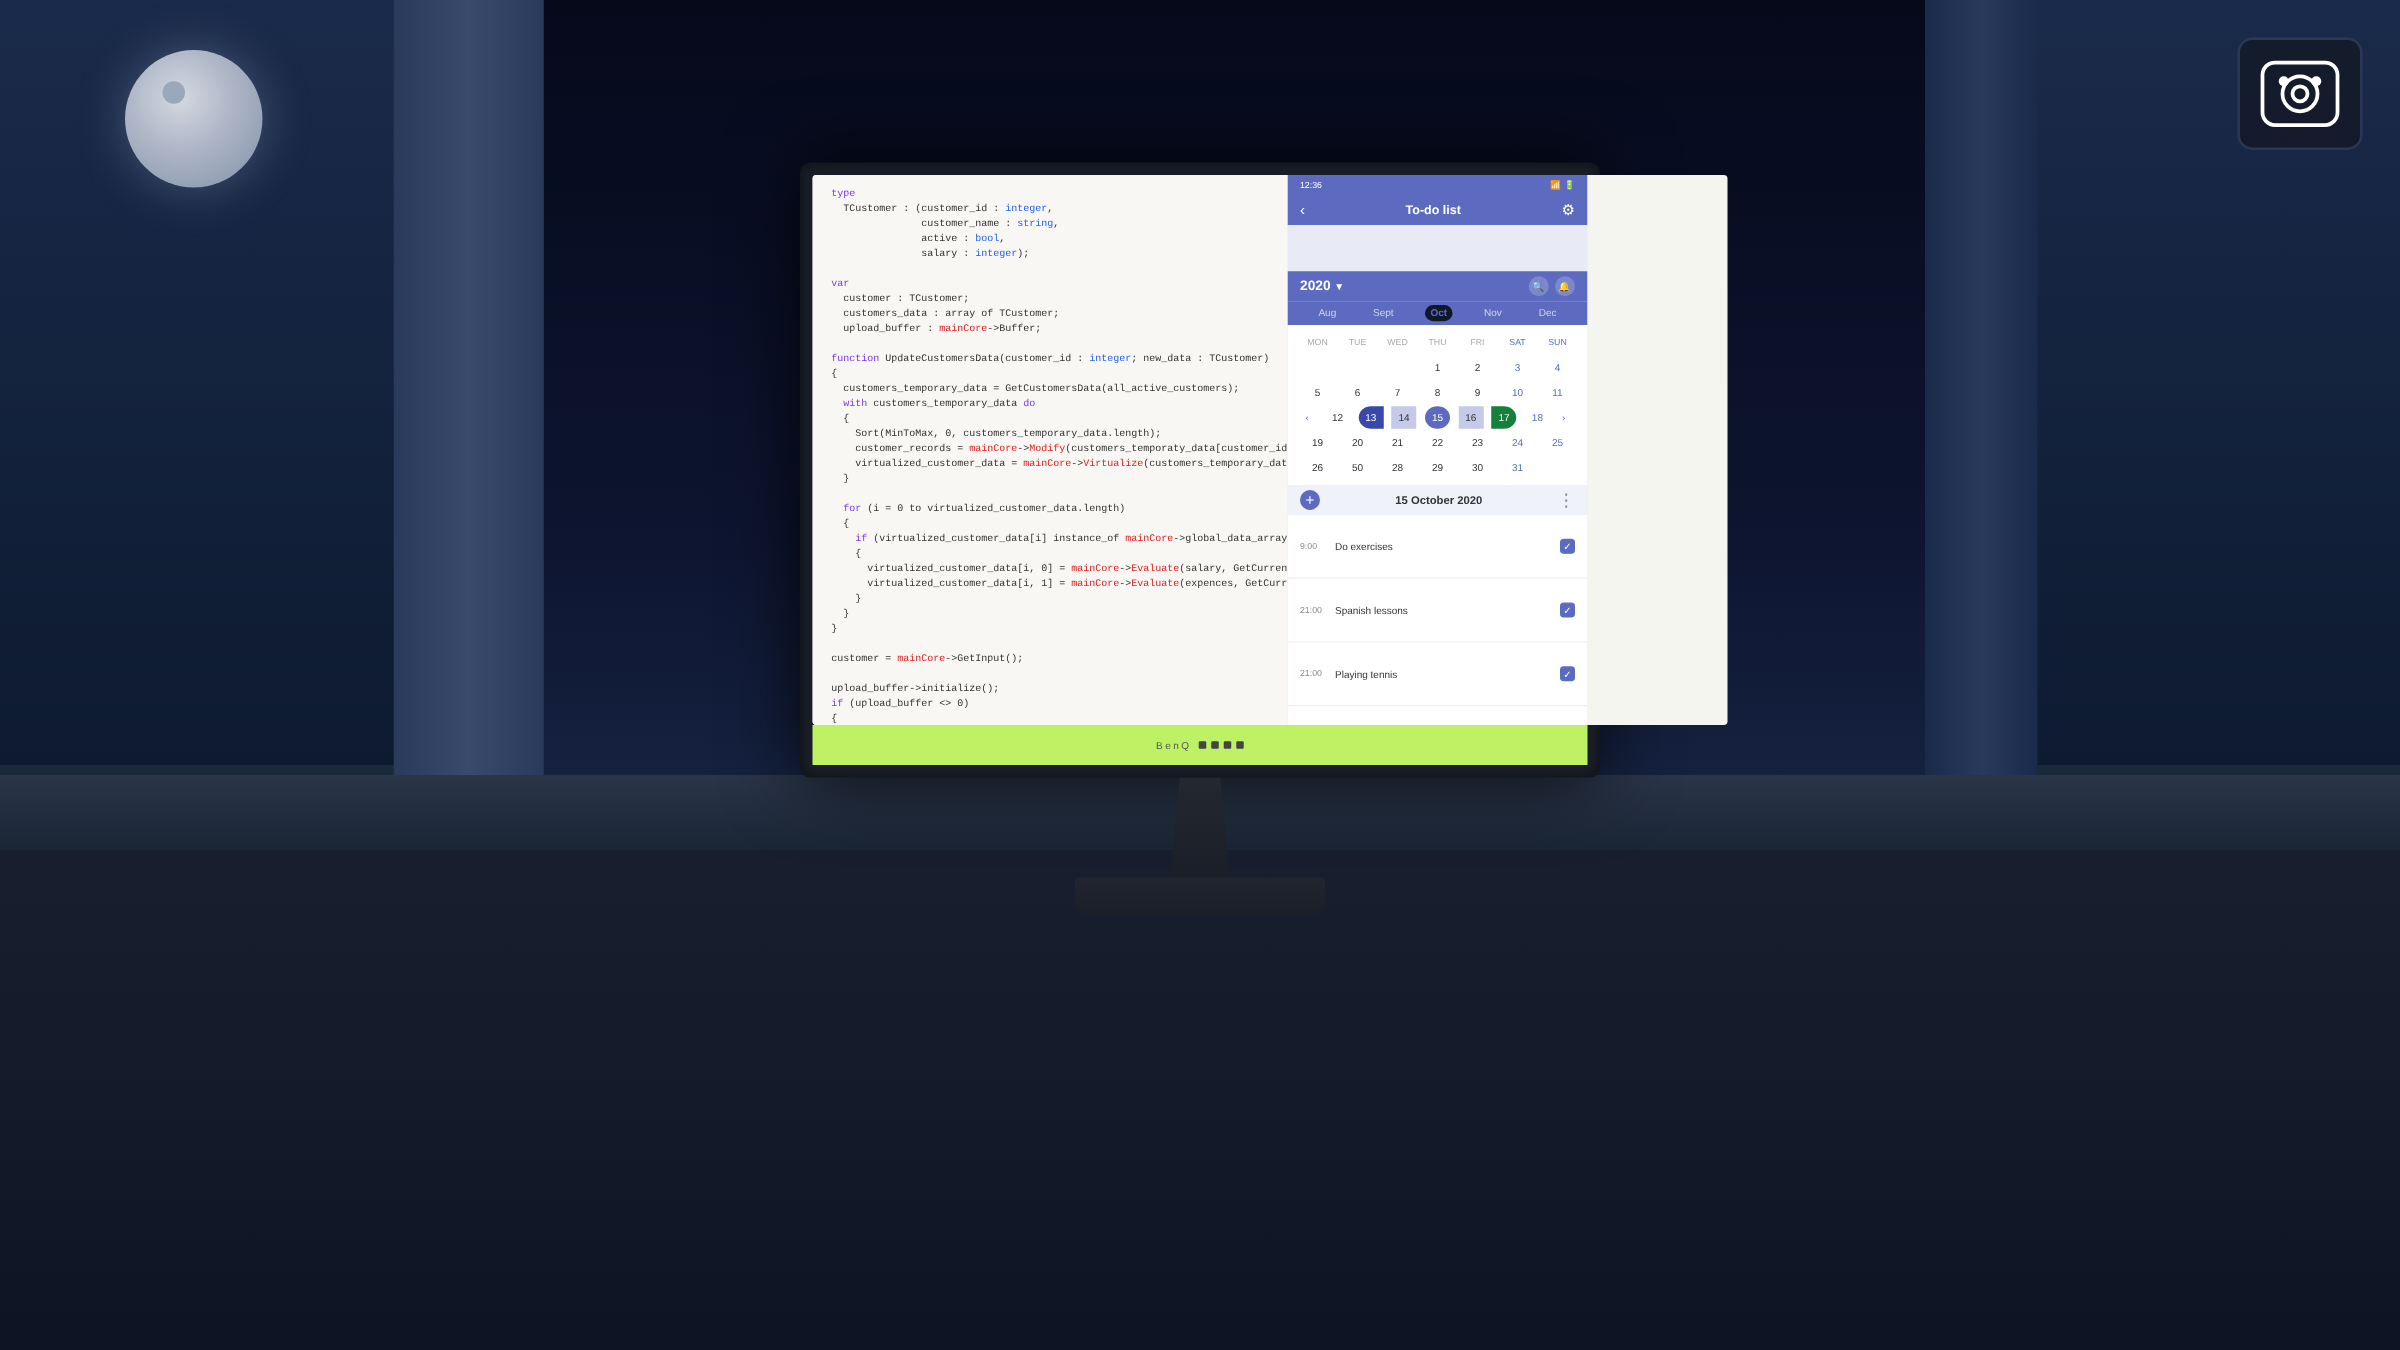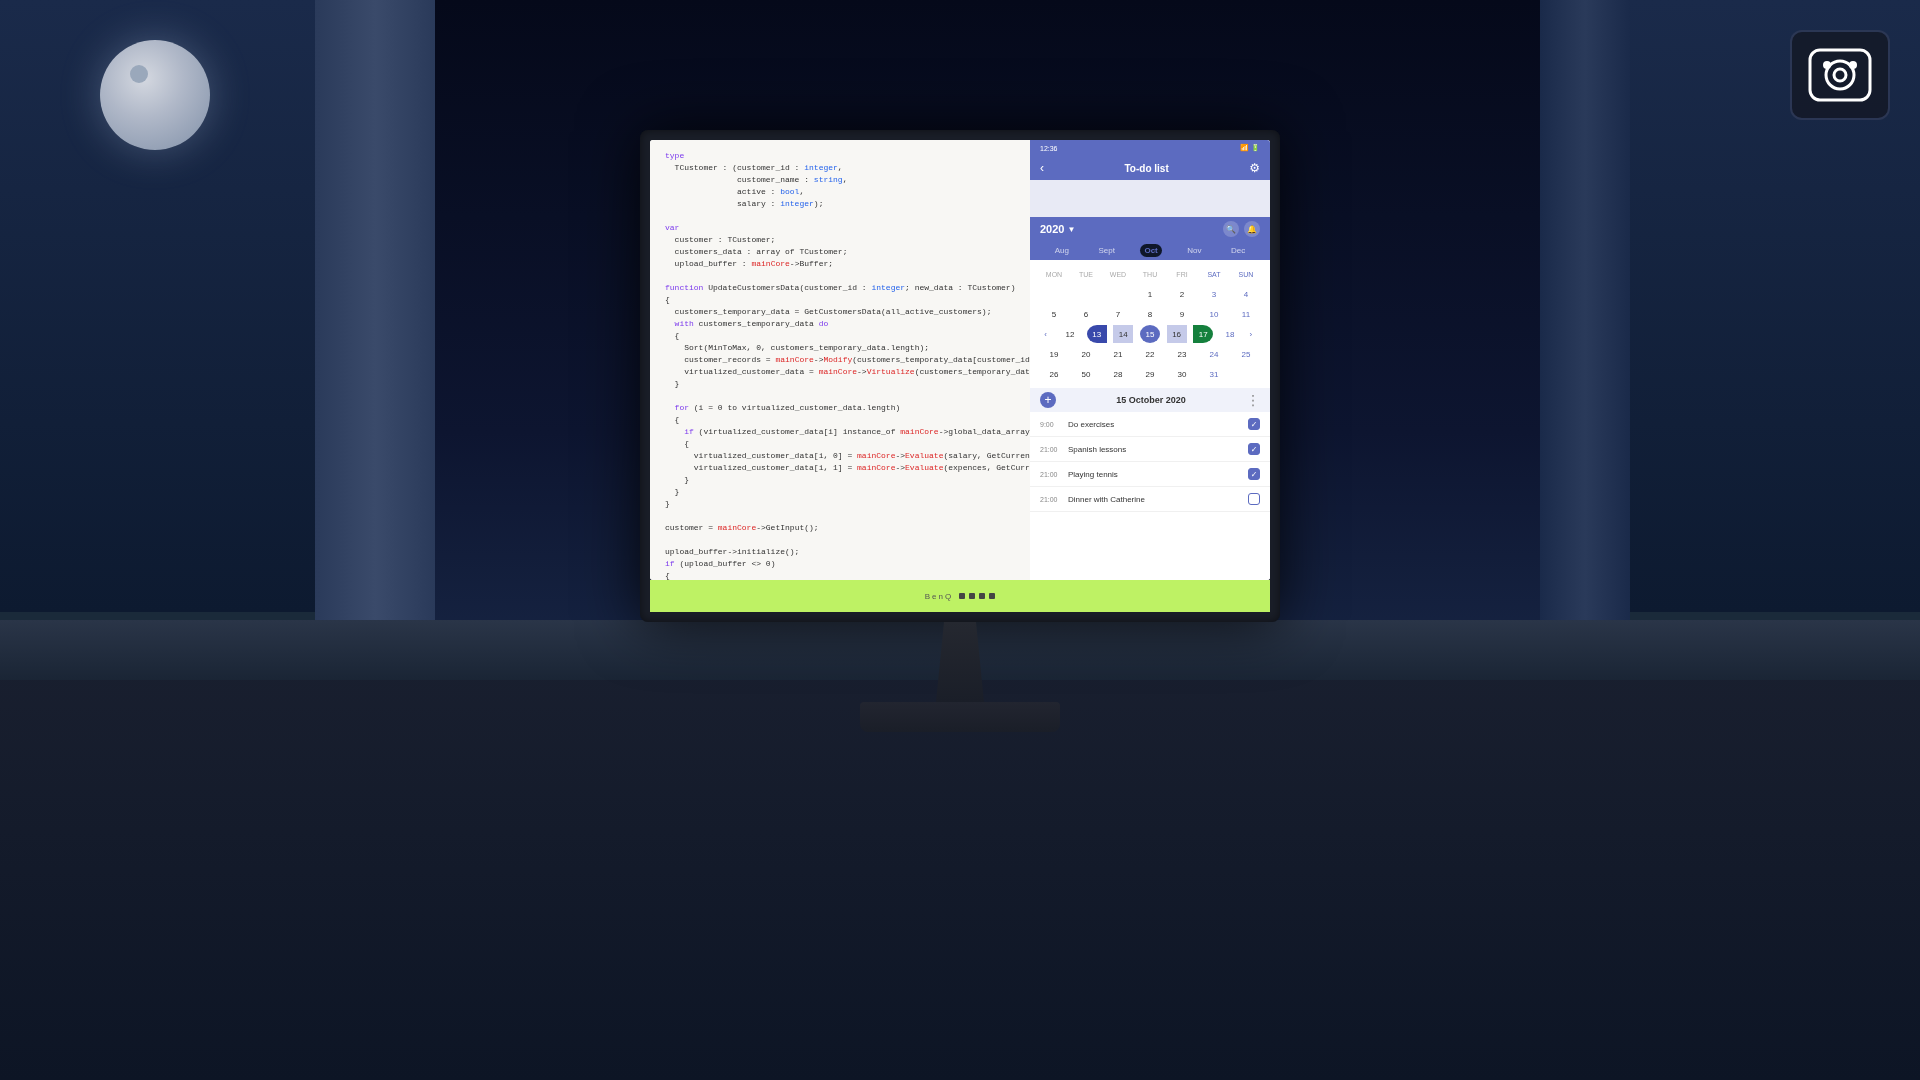--- a/index.html
+++ b/index.html
@@ -83,21 +83,21 @@
       background: linear-gradient(180deg, #2a3548 0%, #1a2535 100%);
     }
     .monitor-bezel {
       width: 640px;
       background: #1a1e28;
       border-radius: 8px;
       padding: 10px;
       box-shadow: 0 0 60px rgba(0,0,0,0.8), inset 0 0 10px rgba(0,0,0,0.5);
     }
     .monitor-screen {
-      width: 620px;
+      width: 732px;
       height: 440px;
       background: #f5f5f0;
       border-radius: 3px;
       display: flex;
       overflow: hidden;
       position: relative;
     }
     .monitor-bottom-bar {
       width: 100%;
       height: 8px;
@@ -270,21 +270,21 @@
 
     
     .todo-list {
       background: white;
       flex: 1;
       overflow: hidden;
     }
     .todo-item {
       display: flex;
       align-items: center;
-      padding: 6px 10px;
+      padding: 19px 10px;
       border-bottom: 1px solid #f0f0f0;
       gap: 6px;
     }
     .todo-time {
       font-size: 7px;
       color: #888;
       min-width: 22px;
     }
     .todo-text {
       flex: 1;

